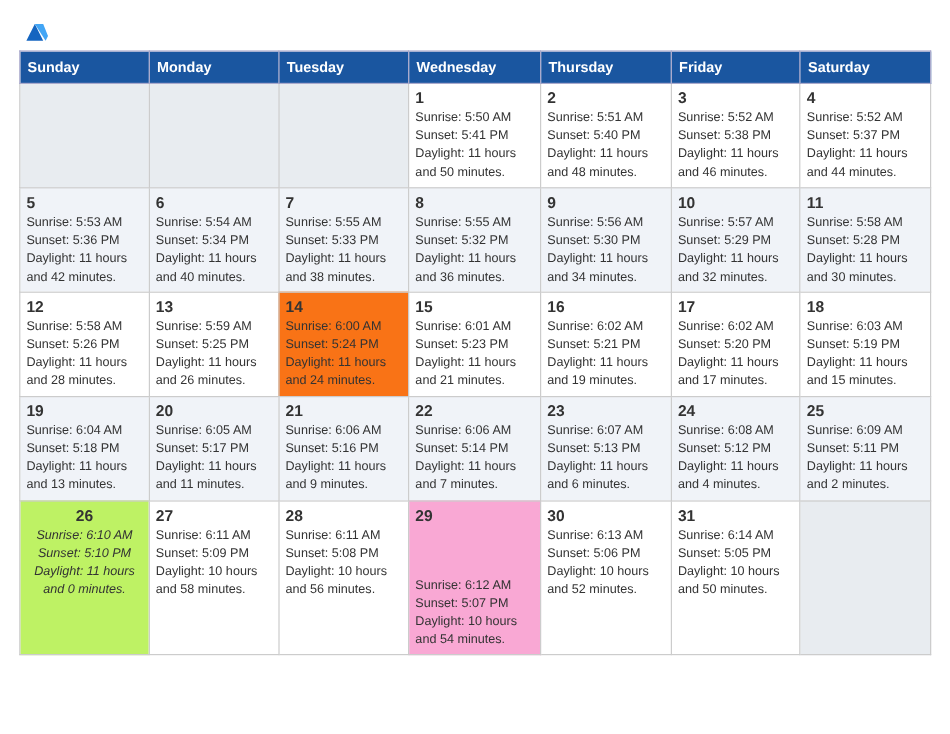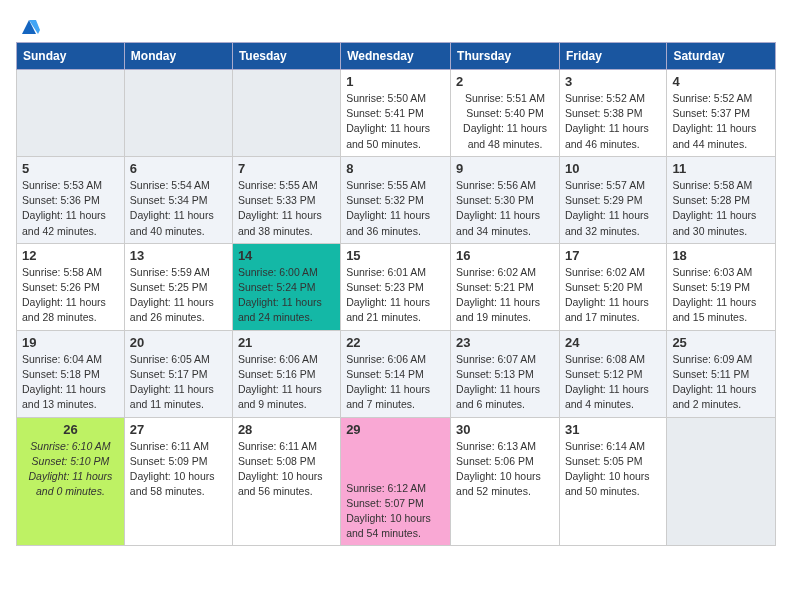--- a/index.html
+++ b/index.html
@@ -136,21 +136,21 @@
         <td class="empty-cell" style="background: rgb(232, 236, 240);"></td>
         <td style="background: rgb(255, 255, 255);">
           <span class="day-number">1</span>
           <div class="day-info" style="white-space: pre-line;">Sunrise: 5:50 AM
 Sunset: 5:41 PM
 Daylight: 11 hours
 and 50 minutes.</div>
         </td>
         <td style="background: rgb(255, 255, 255);">
           <span class="day-number">2</span>
-          <div class="day-info" style="white-space: pre-line; text-align: center;">Sunrise: 5:51 AM
+          <div class="day-info" style="white-space: pre-line;">Sunrise: 5:51 AM
 Sunset: 5:40 PM
 Daylight: 11 hours
 and 48 minutes.</div>
         </td>
         <td style="background: rgb(255, 255, 255);">
           <span class="day-number">3</span>
           <div class="day-info" style="white-space: pre-line;">Sunrise: 5:52 AM
 Sunset: 5:38 PM
 Daylight: 11 hours
 and 46 minutes.</div>
@@ -222,21 +222,21 @@
 Daylight: 11 hours
 and 28 minutes.</div>
         </td>
         <td style="background: rgb(255, 255, 255);">
           <span class="day-number">13</span>
           <div class="day-info" style="white-space: pre-line;">Sunrise: 5:59 AM
 Sunset: 5:25 PM
 Daylight: 11 hours
 and 26 minutes.</div>
         </td>
-        <td style="background: #14b8a6;">
+        <td style="background: #f97316;">
           <span class="day-number">14</span>
           <div class="day-info" style="white-space: pre-line;">Sunrise: 6:00 AM
 Sunset: 5:24 PM
 Daylight: 11 hours
 and 24 minutes.</div>
         </td>
         <td style="background: rgb(255, 255, 255);">
           <span class="day-number">15</span>
           <div class="day-info" style="white-space: pre-line;">Sunrise: 6:01 AM
 Sunset: 5:23 PM

